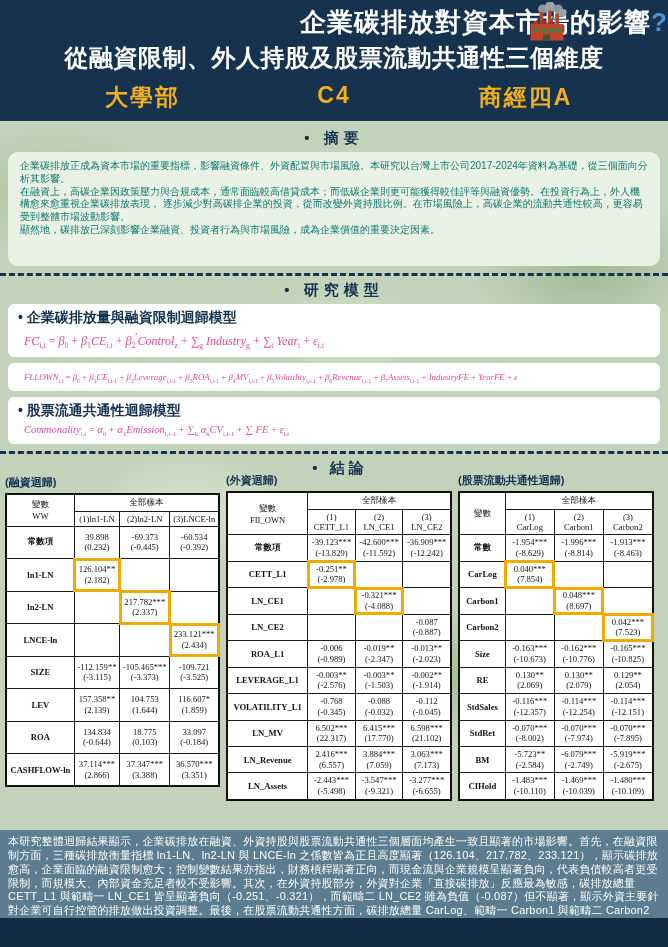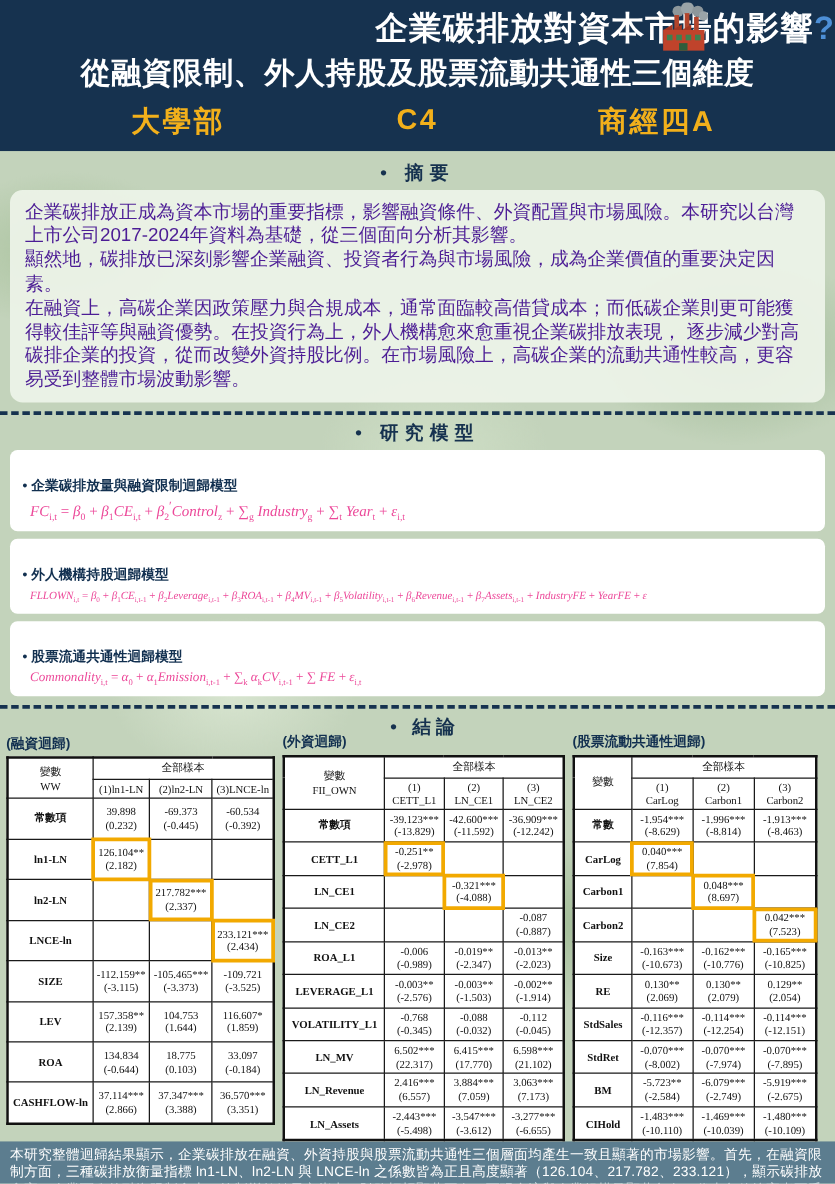--- a/index.html
+++ b/index.html
@@ -22,26 +22,26 @@
     background-image:
       radial-gradient(150px 90px at 8% 10%, #a9c29d 0%, rgba(169,194,157,0) 70%),
       radial-gradient(170px 110px at 88% 20%, #9db894 0%, rgba(157,184,148,0) 70%),
       radial-gradient(140px 90px at 28% 55%, #d7e4cf 0%, rgba(215,228,207,0) 70%),
       radial-gradient(160px 100px at 70% 78%, #a3bd98 0%, rgba(163,189,152,0) 70%),
       radial-gradient(130px 80px at 52% 30%, #cfdfc6 0%, rgba(207,223,198,0) 70%),
       radial-gradient(120px 80px at 15% 85%, #b2c8a7 0%, rgba(178,200,167,0) 70%);
   }
   .sec-title{ text-align:center; color:#16324f; font-size:15px; font-weight:bold; letter-spacing:5px; margin:2px 0 4px; }
   .abstract-box{ margin:0 8px; background:rgba(238,244,233,0.92); border-radius:10px; padding:8px 12px;
-    color:#4c1d95; font-size:15px; line-height:1.28; min-height:114px; }
+    color:#0f766e; font-size:10px; line-height:1.28; min-height:114px; }
   .abstract-box p{ margin:0; }
   .dashline{ border-top:3px dashed #16324f; margin:7px 0 5px; }
 
   .model-box{ margin:0 8px 6px; background:#ffffff; border-radius:6px; padding:5px 10px 7px; color:#10253a; }
-  .model-box .mt{ font-size:11px; font-weight:bold; color:#123050;margin-top:16px; }
+  .model-box .mt{ font-size:14px; font-weight:bold; color:#123050; }
   .model-box .mf{ font-family:"Liberation Serif", serif; font-size:12px; margin-top:4px; padding-left:6px; color:#ec4899; }
   .model-box.small .mf{ font-size:8.8px; }
   .model-box.mid .mf{ font-size:10.5px; }
   .mf sub{ font-size:0.65em; }
 
   
   .conclusion{ position:relative; }
   .conc-title{ position:absolute; top:0; left:12px; right:0; text-align:center; color:#16324f; font-size:15px; font-weight:bold; letter-spacing:4px; }
   .tables{ display:flex; align-items:center; padding:0 5px; gap:6px; }
   .tcol{ flex:0 0 auto; }
@@ -99,34 +99,33 @@
       <span>C4</span>
       <span>商經四A</span>
     </div>
   </div>
 
   <div class="main">
 
     <div class="sec-title">• 摘要</div>
     <div class="abstract-box">
       <p>企業碳排放正成為資本市場的重要指標，影響融資條件、外資配置與市場風險。本研究以台灣上市公司2017-2024年資料為基礎，從三個面向分析其影響。</p>
+      <p>在融資上，高碳企業因政策壓力與合規成本，通常面臨較高借貸成本；而低碳企業則更可能獲得較佳評等與融資優勢。在投資行為上，外人機構愈來愈重視企業碳排放表現， 逐步減少對高碳排企業的投資，從而改變外資持股比例。在市場風險上，高碳企業的流動共通性較高，更容易受到整體市場波動影響。</p>
       <p>顯然地，碳排放已深刻影響企業融資、投資者行為與市場風險，成為企業價值的重要決定因素。</p>
-      <p>在融資上，高碳企業因政策壓力與合規成本，通常面臨較高借貸成本；而低碳企業則更可能獲得較佳評等與融資優勢。在投資行為上，外人機構愈來愈重視企業碳排放表現， 逐步減少對高碳排企業的投資，從而改變外資持股比例。在市場風險上，高碳企業的流動共通性較高，更容易受到整體市場波動影響。</p>
     </div>
 
     <div class="dashline"></div>
 
     <div class="sec-title">• 研究模型</div>
 
     <div class="model-box">
       <div class="mt">•  企業碳排放量與融資限制迴歸模型</div>
       <div class="mf"><i>FC</i><sub>i,t</sub> = <i>β</i><sub>0</sub> + <i>β</i><sub>1</sub><i>CE</i><sub>i,t</sub> + <i>β</i><sub>2</sub><sup>′</sup><i>Control</i><sub>z</sub> + ∑<sub>g</sub> <i>Industry</i><sub>g</sub> + ∑<sub>t</sub> <i>Year</i><sub>t</sub> + <i>ε</i><sub>i,t</sub></div>
     </div>
     <div class="model-box small">
-      <div class="mt">• 外人機構持股迴歸模型</div>
       <div class="mf"><i>FLLOWN</i><sub>i,t</sub> = <i>β</i><sub>0</sub> + <i>β</i><sub>1</sub><i>CE</i><sub>i,t-1</sub> + <i>β</i><sub>2</sub><i>Leverage</i><sub>i,t-1</sub> + <i>β</i><sub>3</sub><i>ROA</i><sub>i,t-1</sub> + <i>β</i><sub>4</sub><i>MV</i><sub>i,t-1</sub> + <i>β</i><sub>5</sub><i>Volatility</i><sub>i,t-1</sub> + <i>β</i><sub>6</sub><i>Revenue</i><sub>i,t-1</sub> + <i>β</i><sub>7</sub><i>Assets</i><sub>i,t-1</sub> + <i>IndustryFE</i> + <i>YearFE</i> + <i>ε</i></div>
     </div>
     <div class="model-box mid">
       <div class="mt">• 股票流通共通性迴歸模型</div>
       <div class="mf"><i>Commonality</i><sub>i,t</sub> = <i>α</i><sub>0</sub> + <i>α</i><sub>1</sub><i>Emission</i><sub>i,t-1</sub> + ∑<sub>k</sub> <i>α</i><sub>k</sub><i>CV</i><sub>i,t-1</sub> + ∑ <i>FE</i> + <i>ε</i><sub>i,t</sub></div>
     </div>
 
     <div class="dashline"></div>
 
     <div class="conclusion">
@@ -409,21 +408,21 @@
                     </td>
                   </tr>
                   <tr>
                     <th class="rowl">LN_Assets</th>
                     <td>
                       <div>-2.443***</div>
                       <div>(-5.498)</div>
                     </td>
                     <td>
                       <div>-3.547***</div>
-                      <div>(-3.612)</div>
+                      <div>(-9.321)</div>
                     </td>
                     <td>
                       <div>-3.277***</div>
                       <div>(-6.655)</div>
                     </td>
                   </tr>
                 </tbody>
               </table>
             </div>
         </div>

